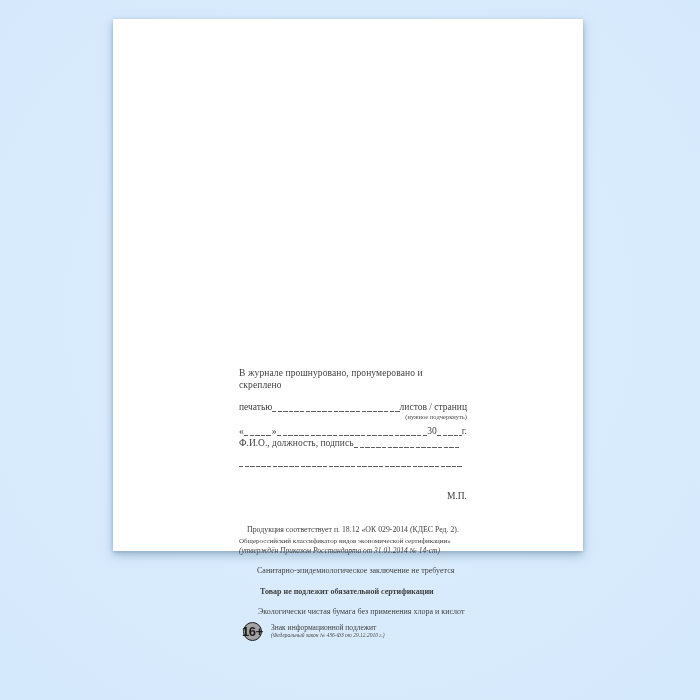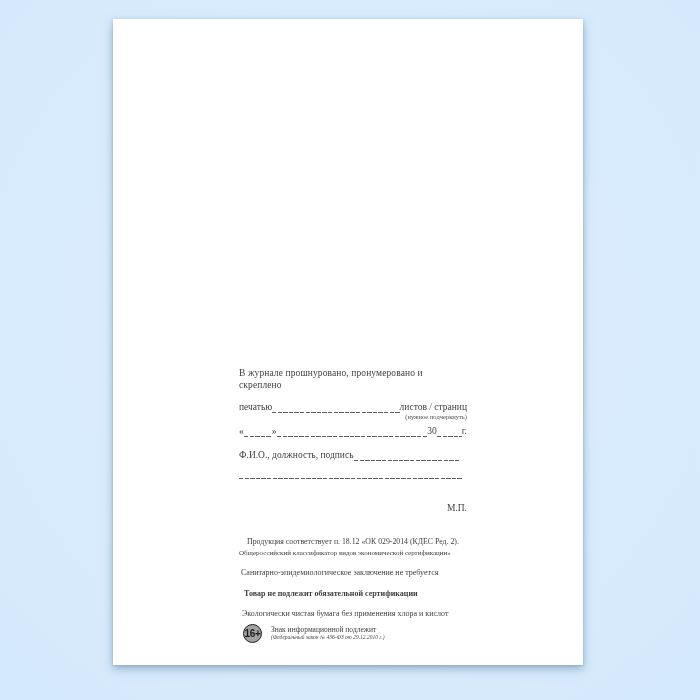--- a/index.html
+++ b/index.html
@@ -4,54 +4,54 @@
 <style>
   html, body { margin: 0; padding: 0; }
   body {
     width: 700px; height: 700px; position: relative; overflow: hidden;
     background: radial-gradient(130% 130% at 50% 45%, #ddeefd 0%, #d5e9fc 55%, #cde3f8 100%);
     font-family: "Liberation Serif", "DejaVu Serif", serif;
     color: #3f3f3f;
   }
   .paper {
     position: absolute; left: 113px; top: 19px;
-    width: 470px; height: 646px; background: #ffffff;
+    width: 470px; height: 532px; background: #ffffff;
     box-shadow: 0 4px 9px rgba(104,136,166,0.55), 0 1px 3px rgba(104,136,166,0.35);
   }
   .content {
     position: absolute; left: 126px; top: 348px; width: 228px;
   }
   .intro { font-size: 9.5px; line-height: 12px; letter-spacing: 0.1px; }
-  .row { display: flex; align-items: center; font-size: 9.5px; line-height: 12px; }
+  .row { display: flex; align-items: flex-start; font-size: 9.5px; line-height: 12px; }
   .uline {
     height: 11px;
     background: repeating-linear-gradient(90deg, #5d5d5d 0 4.4px, transparent 4.4px 5.6px) left bottom / 100% 1px no-repeat;
   }
   .fill { flex: 1 1 auto; }
   .w28 { width: 28px; } .w25 { width: 25px; }
   .row-seal { margin-top: 10px; }
   .hint { font-size: 6.5px; line-height: 8px; text-align: right; margin-top: 0; color: #4a4a4a; }
   .row-date { margin-top: 4px; }
-  .row-fio { margin-top: 12px; margin-right: 8px; }
+  .row-fio { margin-right: 8px; }
   .full-line { margin-top: 7px; margin-right: 4px; height: 11px; }
   .mp { margin-top: 24px; font-size: 9.5px; text-align: right; }
   .compliance { margin-top: 24px; }
   .compliance .c1 { font-size: 7.8px; line-height: 10.5px; text-align: center; }
   .compliance .c2 { font-size: 7px;   line-height: 10px; }
   .compliance .c3 { font-size: 7.5px; line-height: 10px; font-style: italic; }
-  .statement { font-size: 8px; line-height: 10px; }
+  .statement { font-size: 8px; line-height: 10px; margin-left: 16px; }
   .s1 { margin-top: 10px; padding-left: 2px; }
   .s2 { margin-top: 11px; padding-left: 5px; font-weight: bold; }
   .s3 { margin-top: 10px; padding-left: 3px; }
   .agemark { margin-top: 5px; display: flex; align-items: center; gap: 9px; padding-left: 4px; }
   .badge {
     width: 17px; height: 17px; border: 1.7px solid #1d1d1d; border-radius: 50%;
     display: flex; align-items: center; justify-content: center;
     font-family: "Liberation Sans", "DejaVu Sans", sans-serif;
-    font-size: 10px; font-weight: bold; color: #1d1d1d; letter-spacing: -0.3px;
+    font-size: 13px; font-weight: bold; color: #1d1d1d; letter-spacing: -0.3px;
     flex: 0 0 auto; background: #a3a3a3;
   }
   .agemark-text .t1 { font-size: 7.5px; line-height: 9px; }
   .agemark-text .t2 { font-size: 5.5px; line-height: 7px; font-style: italic; color: #4a4a4a; }
 </style>
 </head>
 <body>
 
 <div class="paper">
   <div class="content">
@@ -80,20 +80,21 @@
       <span class="uline fill"></span>
     </div>
 
     <div class="uline full-line"></div>
 
     <div class="mp">М.П.</div>
 
     <div class="compliance">
       <div class="c1">Продукция соответствует п. 18.12 «ОК 029-2014 (КДЕС Ред. 2).</div>
       <div class="c2">Общероссийский классификатор видов экономической сертификации»</div>
+      <div class="c3">(утверждён Приказом Росстандарта от 31.01.2014 № 14-ст)</div>
     </div>
 
     <div class="statement s1">Санитарно-эпидемиологическое заключение не требуется</div>
     <div class="statement s2">Товар не подлежит обязательной сертификации</div>
     <div class="statement s3">Экологически чистая бумага без применения хлора и кислот</div>
 
     <div class="agemark">
       <span class="badge">16+</span>
       <span class="agemark-text">
         <div class="t1">Знак информационной подлежит</div>

